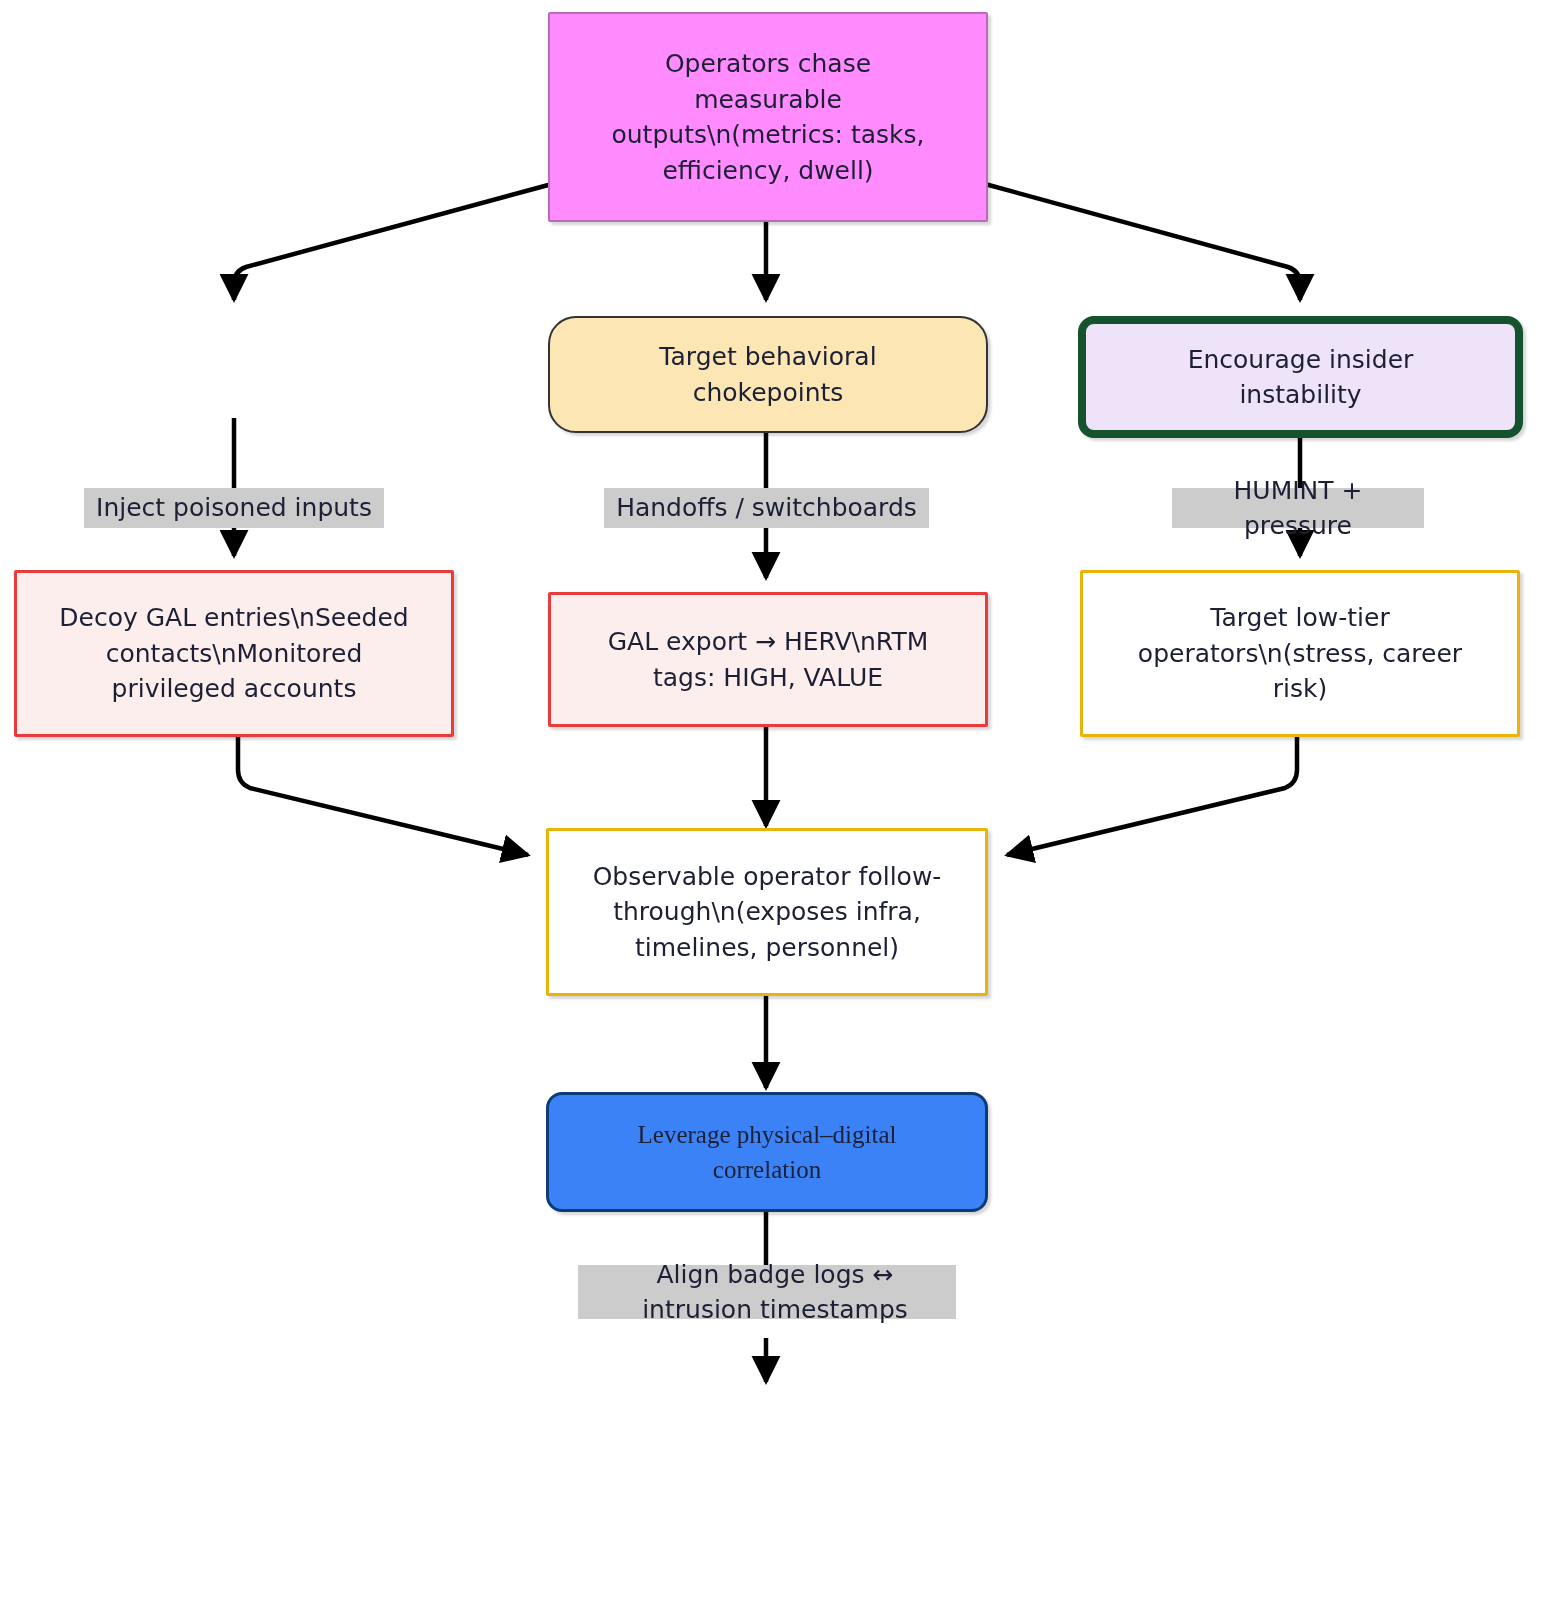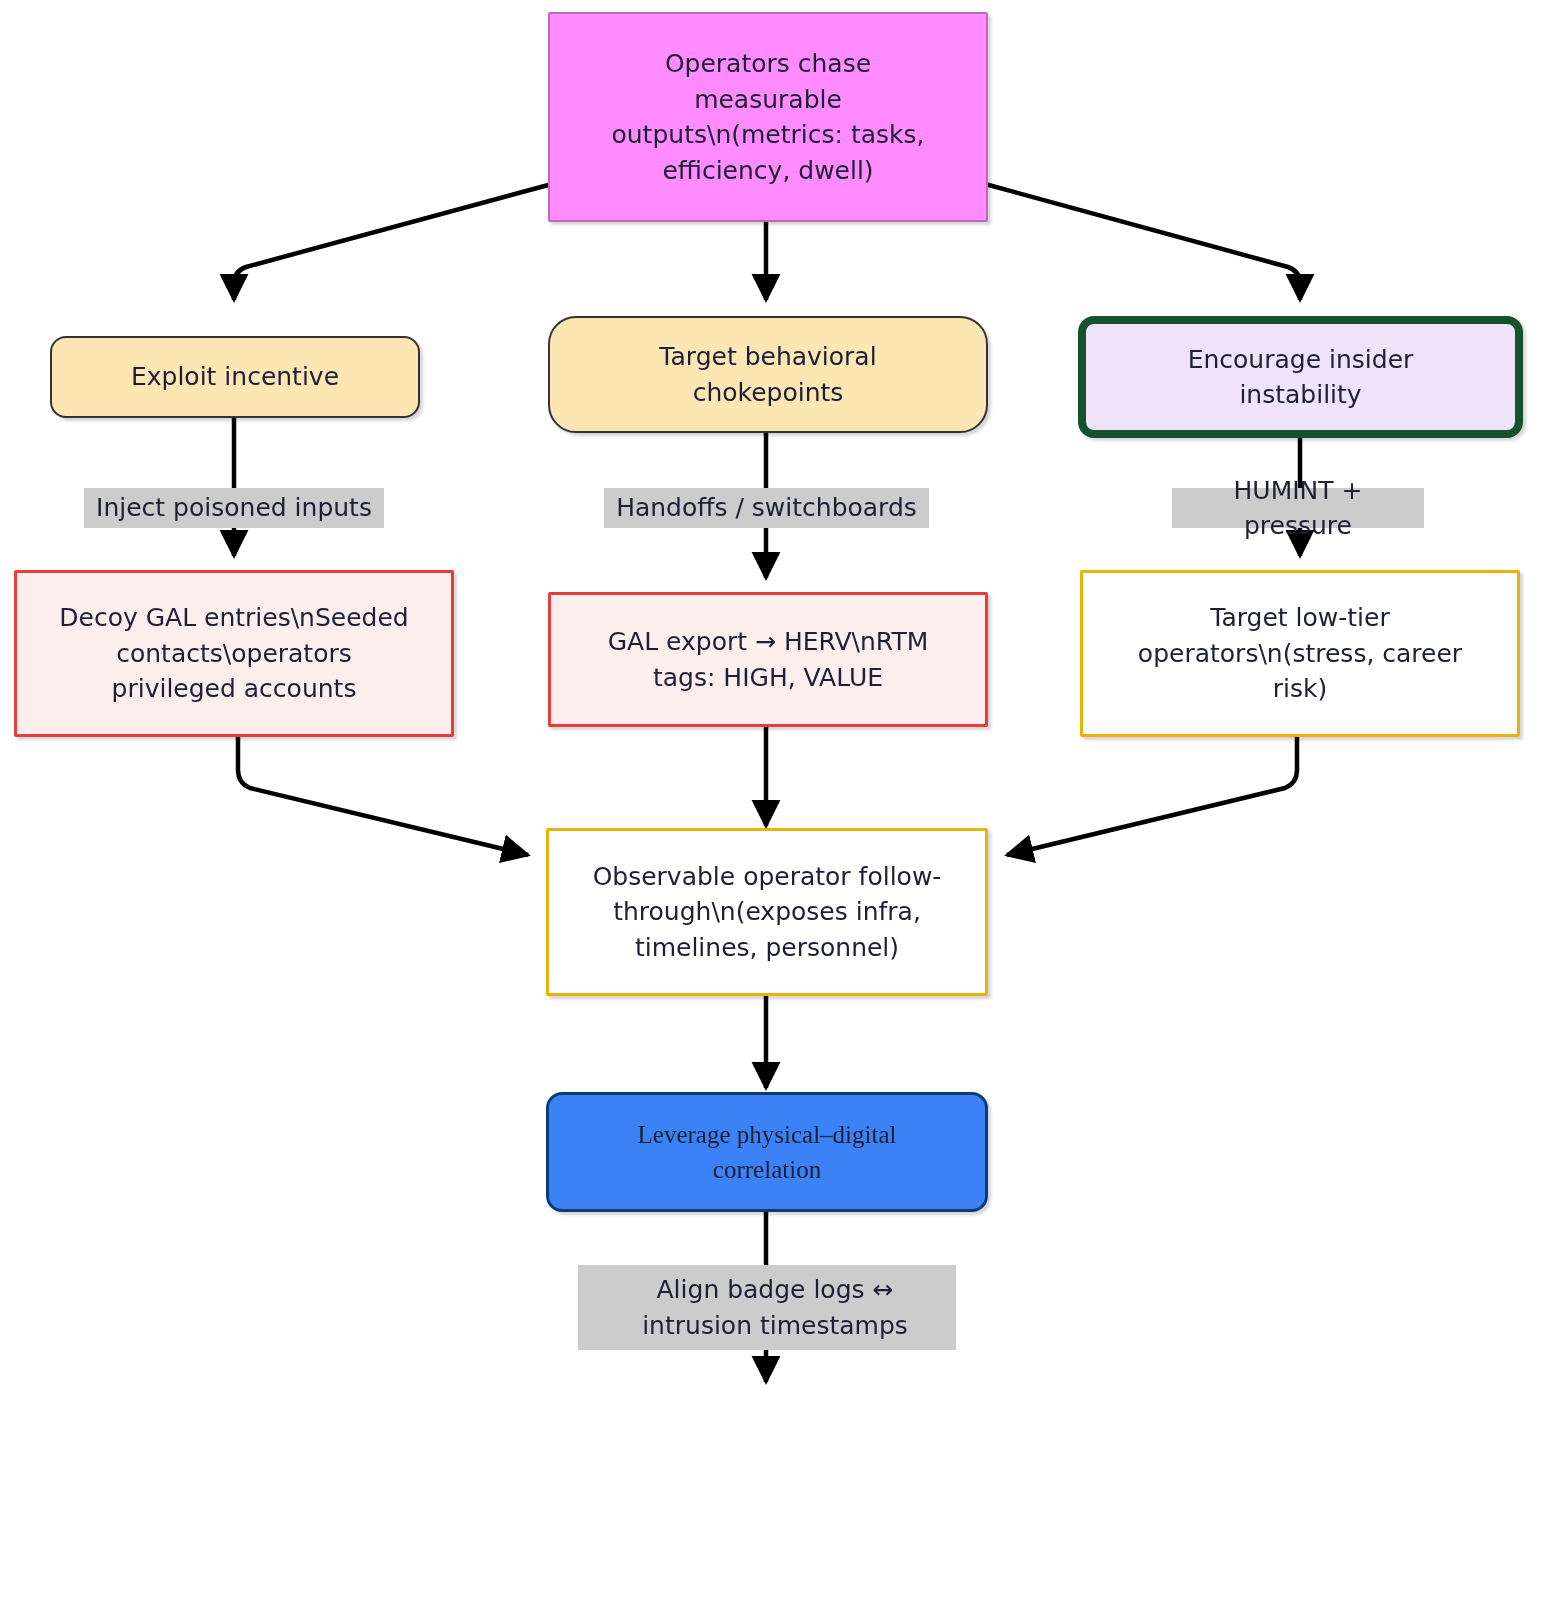--- a/index.html
+++ b/index.html
@@ -126,23 +126,20 @@
     <path d="M 766,1338 L 766,1382" fill="none" stroke="#000000" stroke-width="4.5" marker-end="url(#arrow)"></path>
   </svg>
 
   <div class="node n-pink" style="left:548px; top:12px; width:440px; height:210px;">
     <span>Operators chase
 measurable
 outputs\n(metrics: tasks,
 efficiency, dwell)</span>
   </div>
 
-  <div class="node n-yellow" style="left:50px; top:336px; width:370px; height:82px;">
-    <span>Exploit incentive</span>
-  </div>
 
   <div class="node n-yellow" style="left:548px; top:316px; width:440px; height:117px;border-radius:28px;">
     <span>Target behavioral
 chokepoints</span>
   </div>
 
   <div class="node n-lavender" style="left:1078px; top:316px; width:445px; height:122px;">
     <span>Encourage insider
 instability</span>
   </div>
@@ -154,21 +151,21 @@
   <div class="edge-label" style="left:604px; top:488px; width:325px; height:40px;">
     <span>Handoffs / switchboards</span>
   </div>
 
   <div class="edge-label" style="left:1172px; top:488px; width:252px; height:40px;">
     <span>HUMINT + pressure</span>
   </div>
 
   <div class="node n-redbox" style="left:14px; top:570px; width:440px; height:167px;">
     <span>Decoy GAL entries\nSeeded
-contacts\operators
+contacts\nMonitored
 privileged accounts</span>
   </div>
 
   <div class="node n-redbox" style="left:548px; top:592px; width:440px; height:135px;">
     <span>GAL export → HERV\nRTM
 tags: HIGH, VALUE</span>
   </div>
 
   <div class="node n-white" style="left:1080px; top:570px; width:440px; height:167px;">
     <span>Target low-tier
@@ -180,19 +177,19 @@
     <span>Observable operator follow-
 through\n(exposes infra,
 timelines, personnel)</span>
   </div>
 
   <div class="node n-blue" style="left:546px; top:1092px; width:442px; height:120px;">
     <span>Leverage physical–digital
 correlation</span>
   </div>
 
-  <div class="edge-label" style="left:578px; top:1265px; width:378px; height:85px;padding-left:24px;">
+  <div class="edge-label" style="left:578px; top:1265px; width:378px; height:54px;padding-left:24px;">
     <span>Align badge logs ↔
 intrusion timestamps</span>
   </div>
 
 
 </div>
 
 </body></html>

